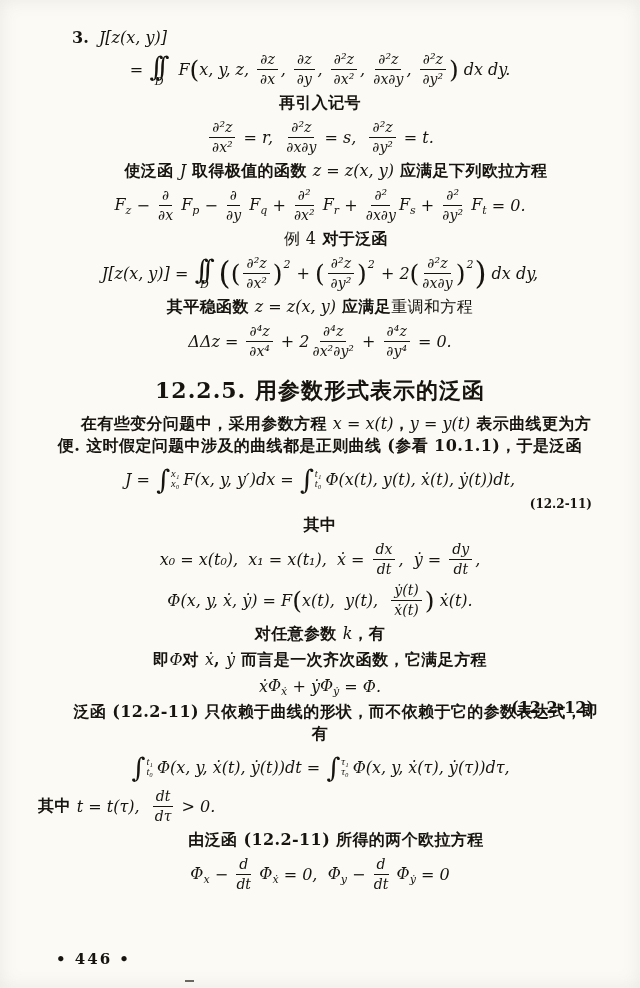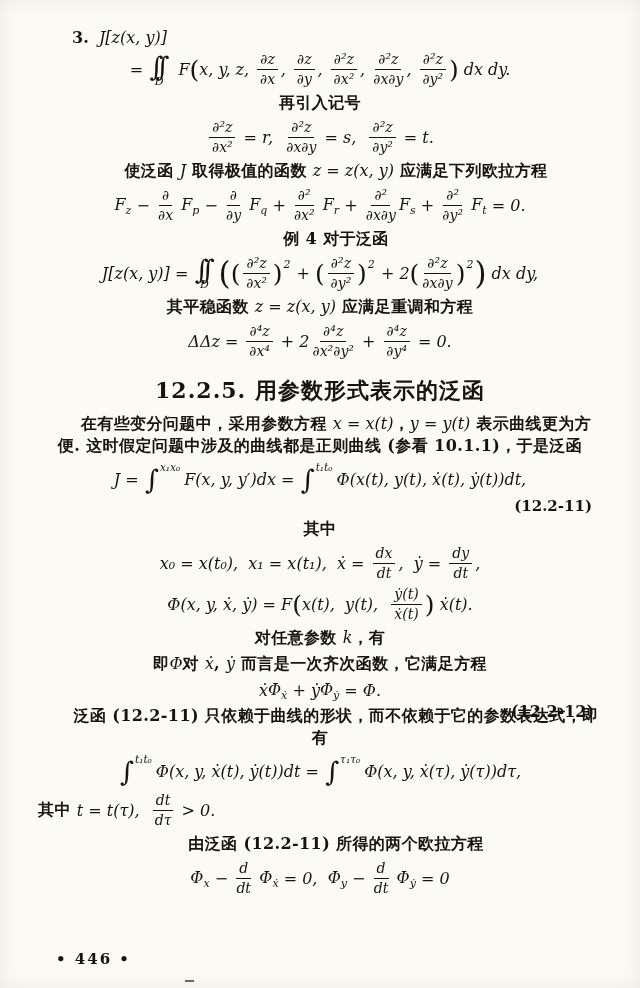--- a/index.html
+++ b/index.html
@@ -7,48 +7,48 @@
   .page{
     position:relative;width:640px;height:988px;margin:0 auto;
     background:#fbfaf5;color:#17140f;overflow:hidden;
     box-sizing:border-box;padding:24px 38px 0 38px;
     box-shadow:inset 0 0 18px rgba(120,110,95,.12);
   }
   
   .para{font-size:16px;line-height:1.42;font-weight:600;letter-spacing:.4px;margin:3px 0;text-align:center;}
   .para.indent{text-indent:2em;}
   .pmath{font-style:italic;font-weight:400;letter-spacing:0;}
-  .pbold{font-weight:700;}
+  .pbold{font-weight:400;}
   .heading{font-size:22px;font-weight:800;letter-spacing:1px;margin:16px 0 7px 0;text-align:center;}
   
   .math{position:relative;display:flex;align-items:center;margin:4px 0;font-style:italic;font-size:16px;}
   .math.center{justify-content:center;}
   .math.left{justify-content:flex-start;}
   .math.ml34{margin-left:34px;}
   .mline{display:inline-flex;align-items:center;flex-wrap:wrap;row-gap:2px;}
   .mt{white-space:pre;}
   .mt.boldnum{font-style:normal;font-weight:900;}
   .cjk{font-style:normal;font-weight:600;white-space:pre;letter-spacing:.4px;}
   .frac{display:inline-flex;flex-direction:column;align-items:center;vertical-align:middle;margin:0 3px;font-size:14px;line-height:1.22;}
   .frac .num{border-bottom:1.4px solid #17140f;padding:0 3px 1px 3px;}
   .frac .den{padding-top:1px;}
   .ssub{font-size:11px;line-height:1;}
   .iint{display:inline-flex;flex-direction:column;align-items:center;margin:0 4px 0 1px;}
   .iiops{display:inline-flex;font-style:normal;}
   .iop{font-size:27px;line-height:1;font-style:normal;}
   .iop2{margin-left:-8px;}
   .iilo{font-size:11px;line-height:1;margin-top:-4px;font-style:italic;}
   .intw{display:inline-flex;align-items:center;margin:0 1px;}
-  .lims{display:inline-flex;justify-content:space-between;height:34px;font-size:10.5px;line-height:1;margin:0 3px 0 1px;font-style:italic;}
+  .lims{display:inline-flex;flex-direction:column;justify-content:center;height:34px;font-size:10.5px;line-height:1;margin:0 3px 0 1px;font-style:italic;font-family:Liberation Serif, serif;}
   .bpw{display:inline-flex;align-items:flex-start;}
   .bp{font-style:normal;font-size:25px;line-height:1;font-weight:400;}
   .bp.bp2{font-size:31px;}
   .psup{font-size:11px;line-height:1;margin:0 1px 0 1px;transform:translateY(-2px);font-style:italic;}
   .eqtag{position:absolute;right:8px;top:50%;transform:translateY(-50%);font-style:normal;font-size:16px;font-weight:600;margin-top:21px;}
-  .tagline{text-align:right;padding-right:10px;font-size:15px;font-weight:600;margin:-3px 0 3px 0;}
+  .tagline{text-align:right;padding-right:10px;font-size:12px;font-weight:600;margin:-3px 0 3px 0;}
   .footer{position:absolute;left:56px;bottom:20px;font-size:15px;font-weight:800;letter-spacing:2px;font-style:normal;text-align:right;}
   .artifact-dash{position:absolute;left:185px;bottom:6px;width:9px;height:2px;background:#6a675f;}
 </style>
 </head>
 <body>
 
 <div class="page">
   <div id="content">
       <div class="math left ml34">
         <span class="mline">

